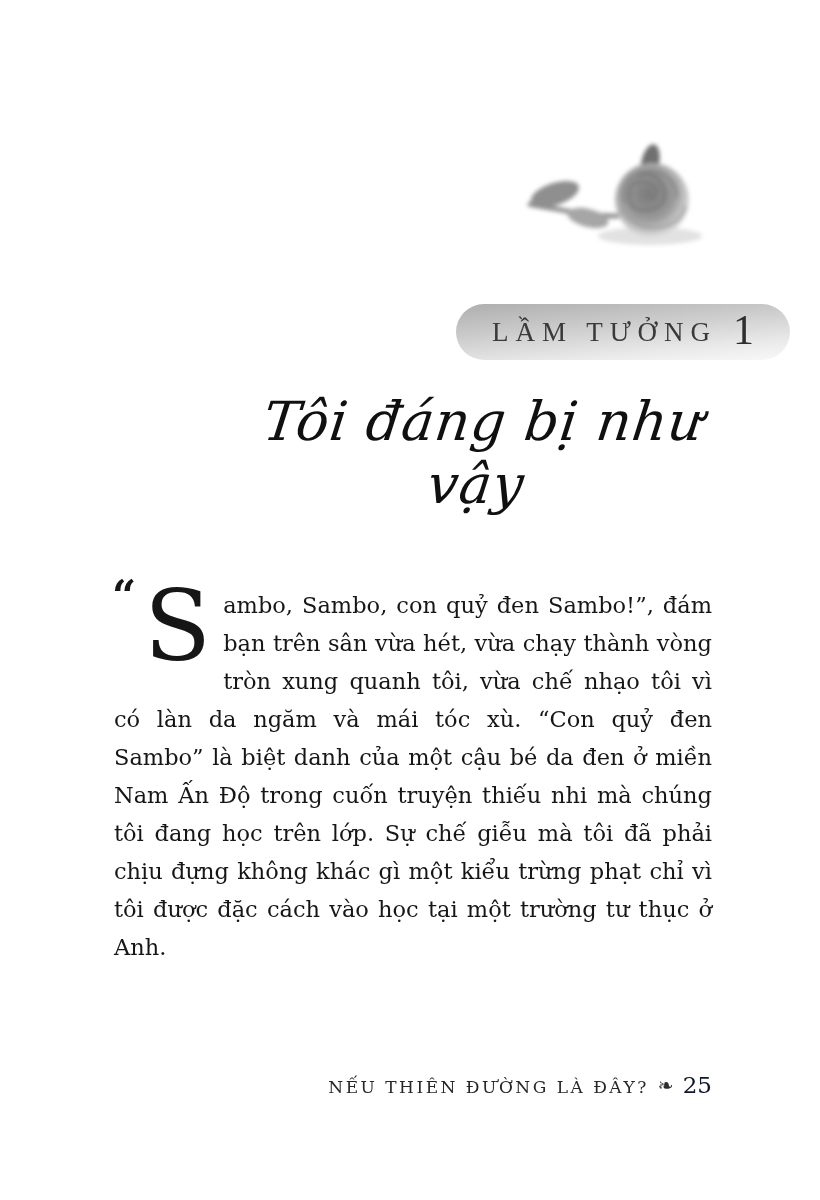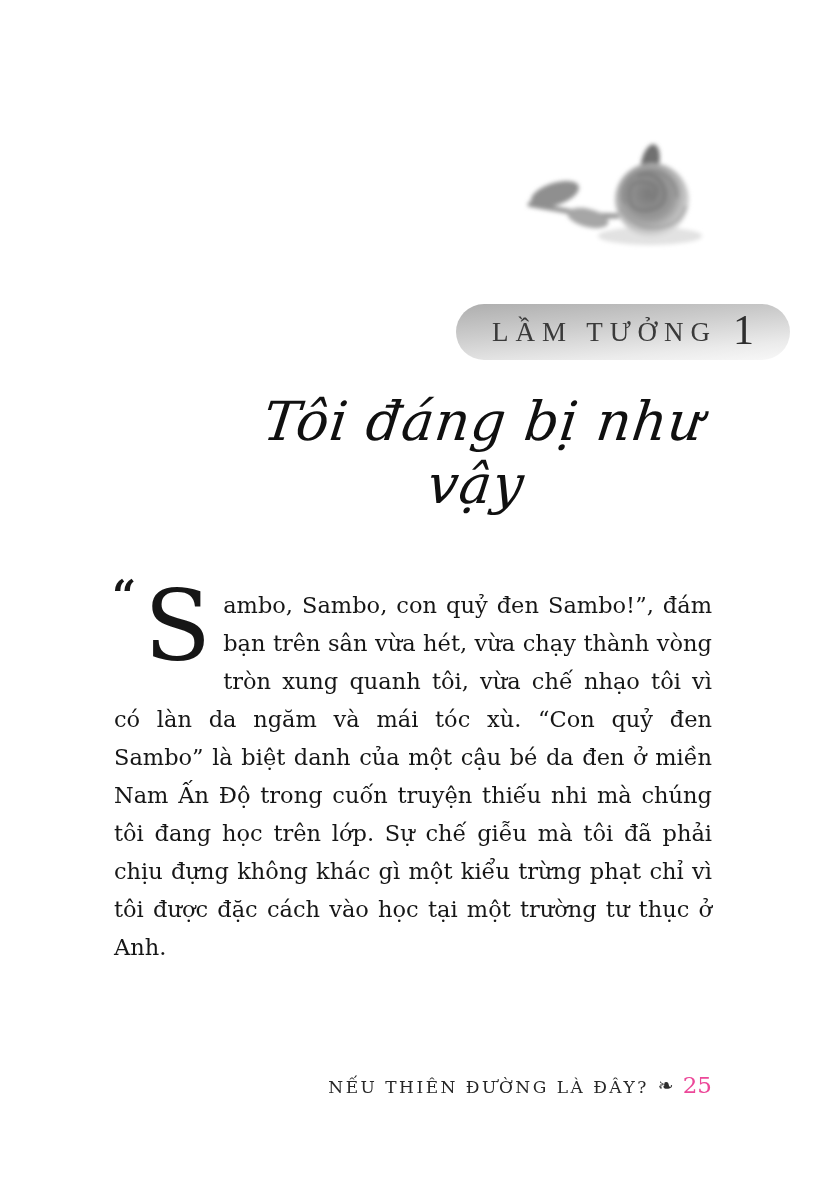--- a/index.html
+++ b/index.html
@@ -127,21 +127,21 @@
     color: #272727;
   }
   .fleuron {
     font-family: "DejaVu Sans", sans-serif;
     font-size: 19px;
     color: #2e2e2e;
     align-self: center;
   }
   .page-num {
     font-size: 23px;
-    color: #ec4899;
+    color: #0f172a;
   }
 </style>
 </head>
 <body>
 
 <div class="page">
 
   <div class="rose">
     <svg viewBox="0 0 215 122" width="215" height="122">
       <defs>

